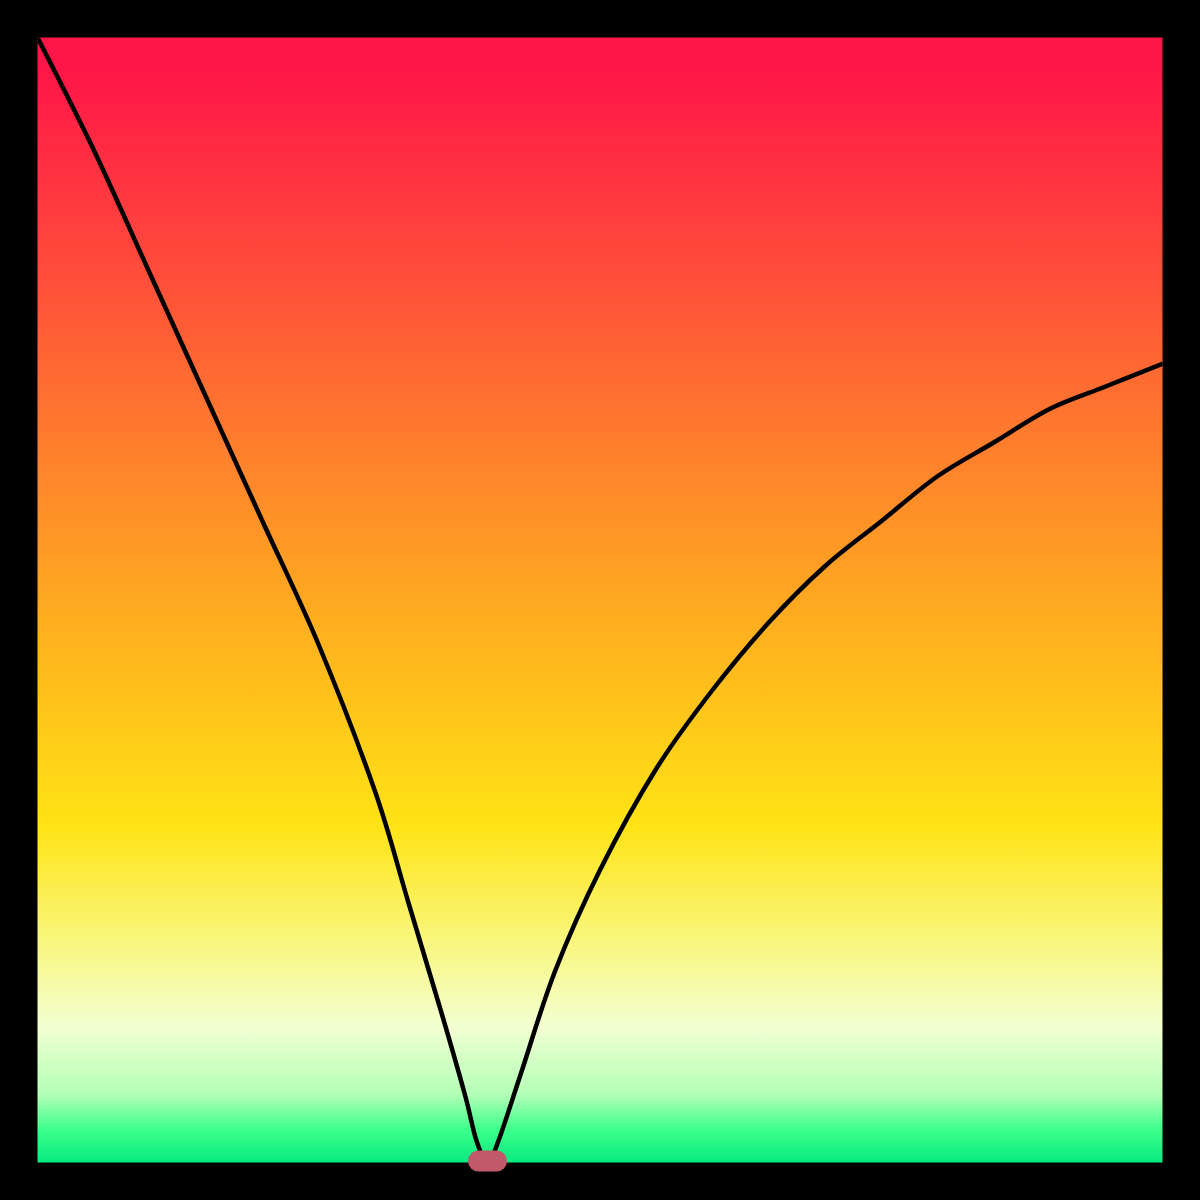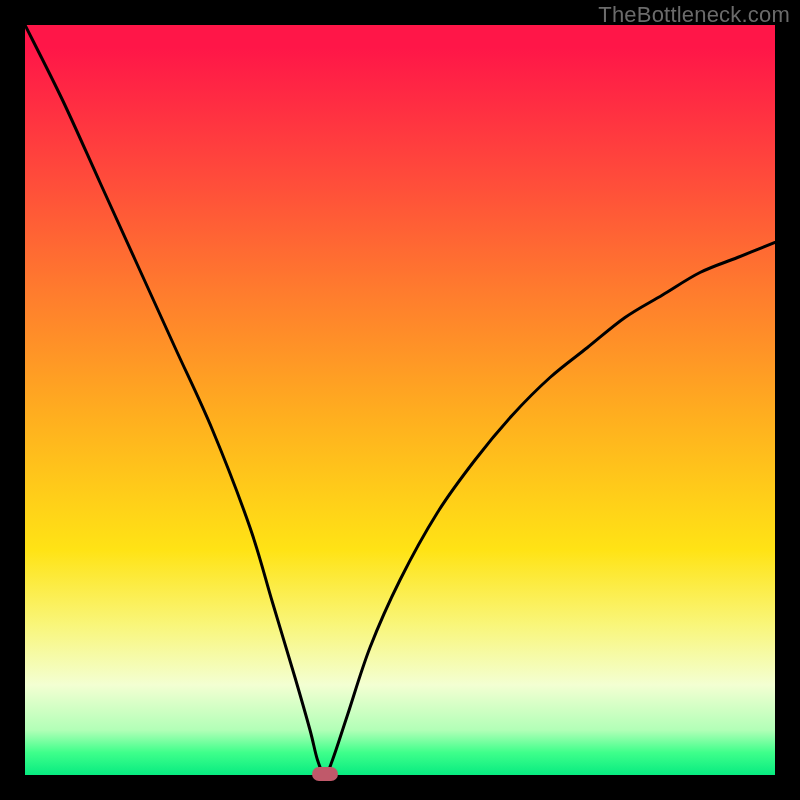--- a/index.html
+++ b/index.html
@@ -70,14 +70,13 @@
 
 <div class="frame">
 
   <div class="plot-area">
     <svg class="curve" viewBox="0 0 750 750" preserveAspectRatio="none">
       <path id="curve-path" fill="none" stroke="#000" stroke-width="3" stroke-linecap="round" stroke-linejoin="round" d="M 0 0 C 6.25 12.5 25 48.75 37.5 75 C 50 101.25 62.5 130 75 157.5 C 87.5 185 100 212.49999999999994 112.5 239.99999999999994 C 125 267.49999999999994 137.5 295.00000000000006 150 322.50000000000006 C 162.5 350.00000000000006 175 375 187.5 405 C 200 435 215 473.75 225 502.5 C 235 531.25 240 552.5 247.5 577.5 C 255 602.5 263.75 631.25 270 652.5 C 276.25 673.75 281.25 691.25 285 705 C 288.75 718.75 290 727.5 292.5 735 C 295 742.5 297.5 750 300 750 C 302.5 750 303.75 745 307.5 735 C 311.25 725 316.25 708.75 322.5 690 C 328.75 671.25 336.25 645 345 622.5 C 353.75 600 363.75 577.5 375 555 C 386.25 532.5 400.00000000000006 507.5 412.50000000000006 487.5 C 425.00000000000006 467.5 437.5 451.25 450 435 C 462.5 418.75 475 403.75 487.5 390 C 500 376.25 512.5 363.75 525 352.5 C 537.5 341.25 550 332.50000000000006 562.5 322.50000000000006 C 575 312.50000000000006 587.5 301.25 600 292.5 C 612.5 283.75 625 277.5 637.5 270 C 650 262.5 662.5 253.74999999999994 675 247.49999999999994 C 687.5 241.24999999999994 700 237.5 712.5 232.5 C 725 227.5 743.75 220 750 217.5"></path>
     </svg>
     <div class="marker" id="marker" style="left: 287px; top: 742px;"></div>
   </div>
 
-  <div class="watermark">TheBottleneck.com</div>
 </div>
 
 </body></html>

